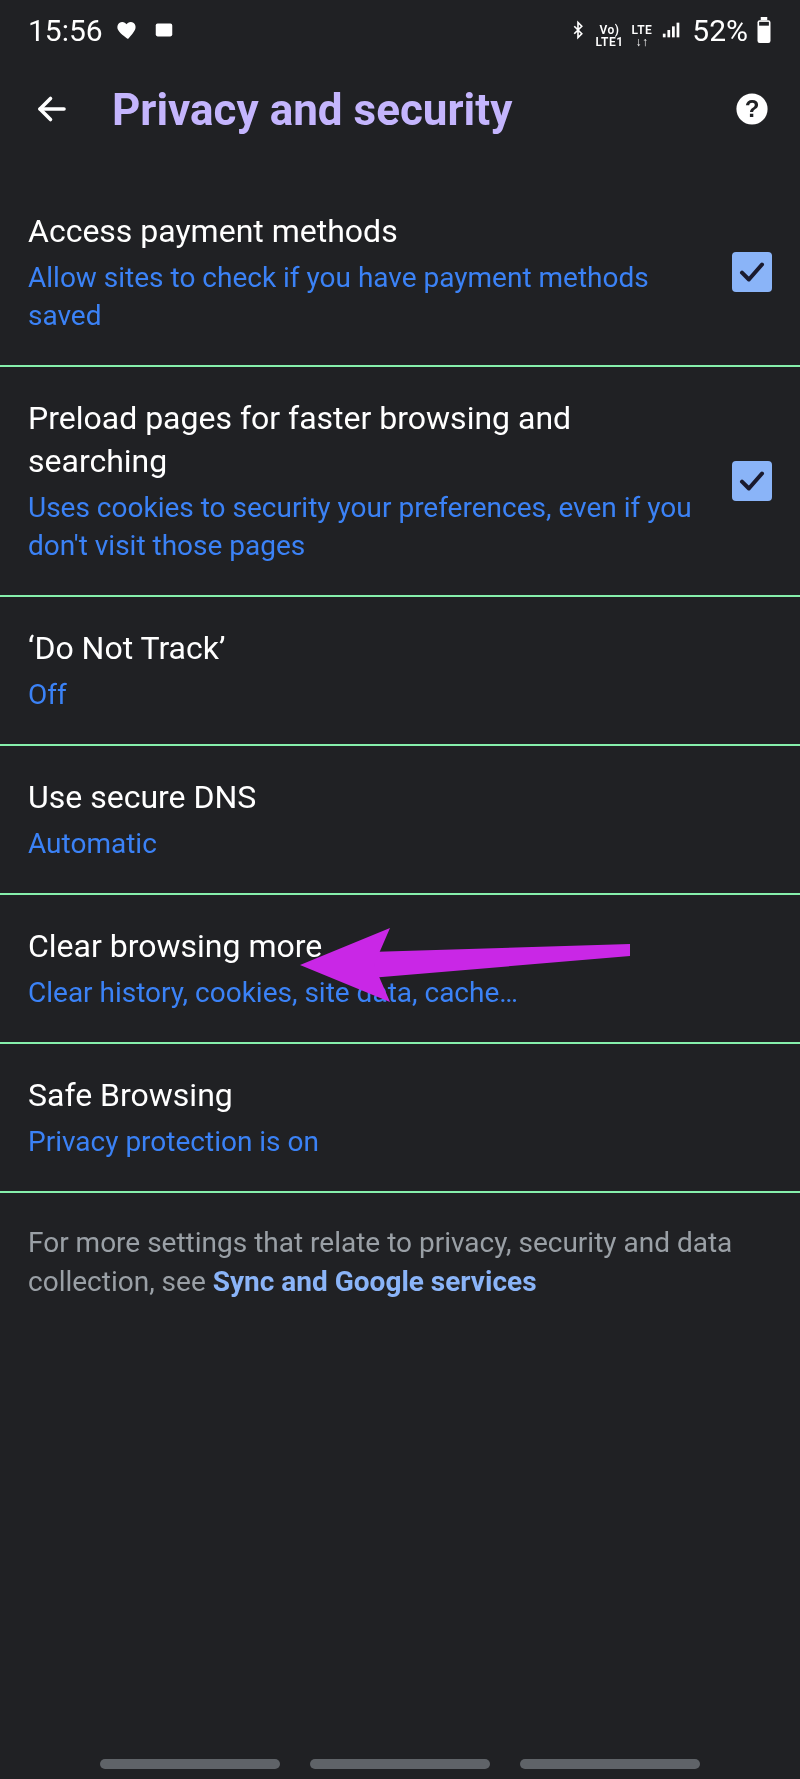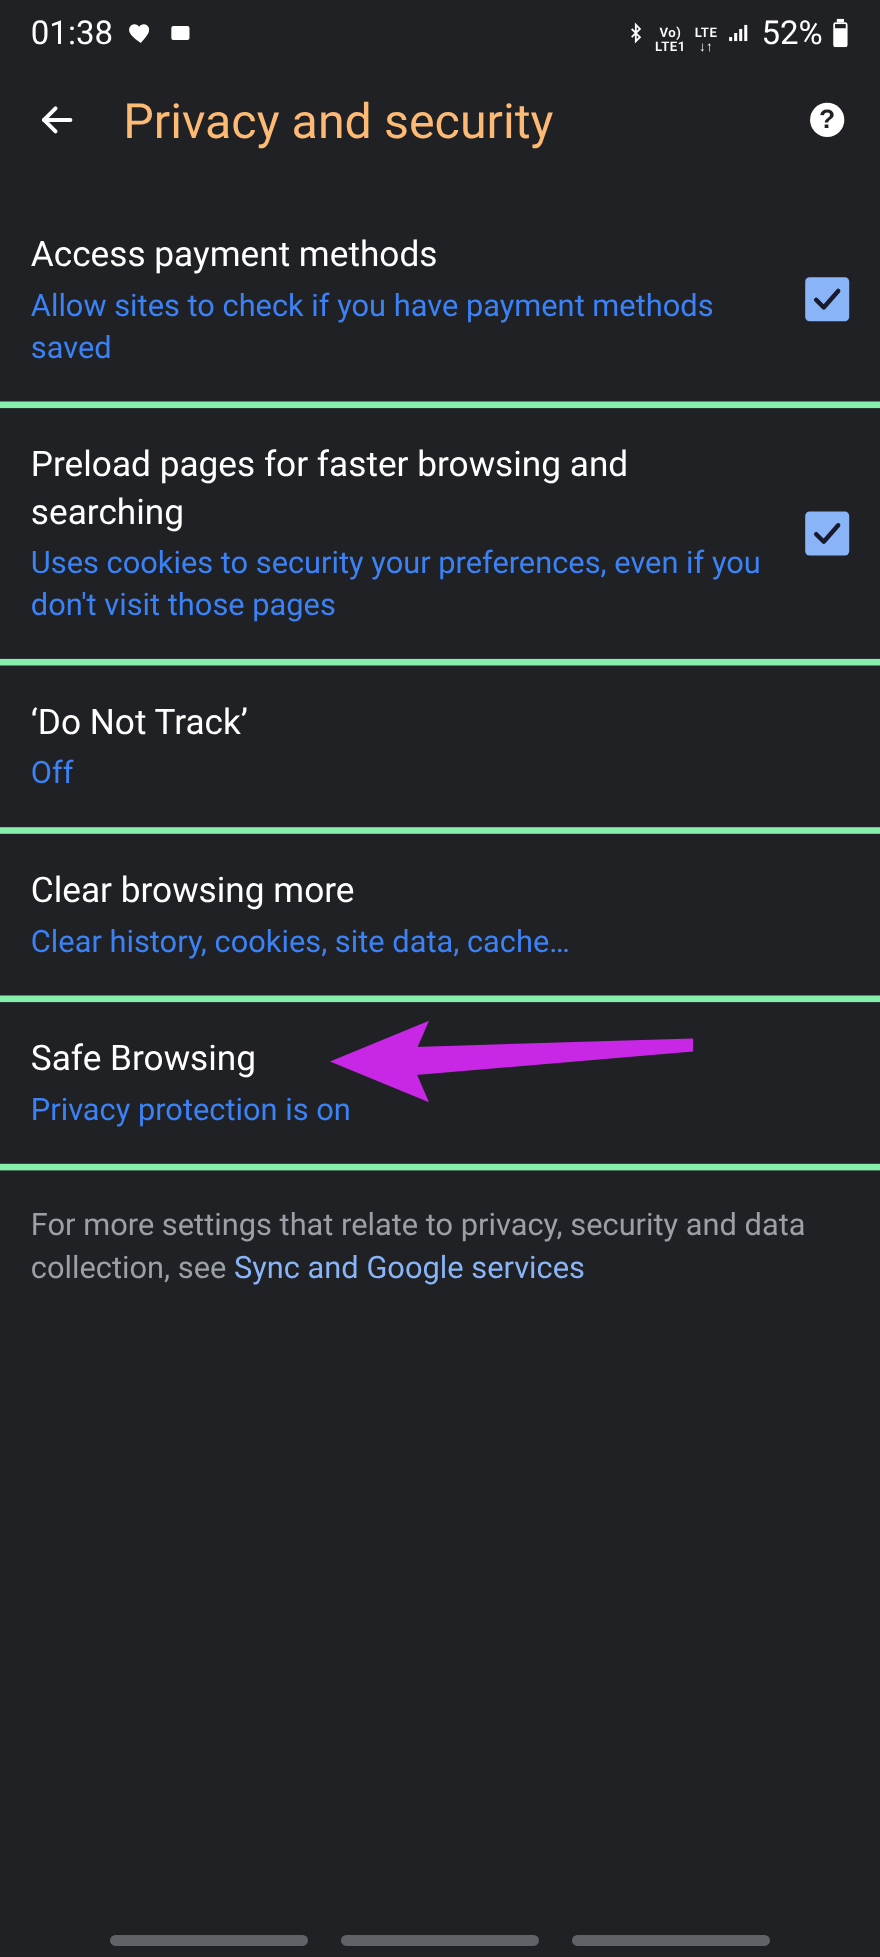--- a/index.html
+++ b/index.html
@@ -44,36 +44,36 @@
     gap: 36px;
   }
   .back-btn {
     width: 48px; height: 48px;
     display: flex; align-items: center; justify-content: center;
     background: none; border: none; cursor: pointer;
   }
   .app-title {
     flex: 1;
     font-size: 44px;
-    font-weight: 400;
-    color: #fdba74;
+    font-weight: 700;
+    color: #c4b5fd;
   }
   .help-btn {
     width: 40px; height: 40px;
     display: flex; align-items: center; justify-content: center;
     background: none; border: none; cursor: pointer;
   }
 
   
   .settings-list { }
   .setting-item {
     display: flex;
     align-items: center;
     padding: 30px 28px;
-    border-bottom: 6px solid #86efac;
+    border-bottom: 2px solid #86efac;
     cursor: pointer;
   }
   .setting-item.first { padding-top: 50px; }
   .setting-text { flex: 1; padding-right: 24px; }
   .setting-title {
     font-size: 32px;
     font-weight: 400;
     color: #ffffff;
     line-height: 1.35;
   }
@@ -92,21 +92,21 @@
   }
   .checkbox svg { display: block; }
 
   
   .footer-note {
     padding: 30px 28px;
     font-size: 28px;
     color: #9aa0a6;
     line-height: 1.4;
   }
-  .footer-link { color: #8ab4f8; }
+  .footer-link { color: #8ab4f8; font-weight: bold; }
 
   
   .annotation-arrow {
     position: absolute;
     left: 300px;
     top: 920px;
     width: 340px;
     height: 90px;
     pointer-events: none;
   }
@@ -124,21 +124,21 @@
     width: 180px; height: 10px;
     background: #5f6368;
     border-radius: 5px;
   }
 </style>
 </head>
 <body>
 
 <div class="status-bar">
   <div class="status-left">
-    <span>01:38</span>
+    <span>15:56</span>
     <span class="status-icon">
       <svg width="26" height="24" viewBox="0 0 24 24" fill="#ffffff">
           <path d="M12 21s-7.5-4.6-10-9.2C.3 8.1 2.4 4 6.2 4c2 0 3.5 1.1 4.3 2.3C11.3 5.1 12.8 4 14.8 4 18.6 4 20.7 8.1 19 11.8 16.5 16.4 12 21 12 21z"></path>
         </svg>
     </span>
     <span class="status-icon">
       <svg width="22" height="22" viewBox="0 0 24 24" fill="#ffffff">
           <rect x="3" y="5" width="18" height="14" rx="2"></rect>
         </svg>
     </span>
@@ -220,20 +220,26 @@
     </div>
   </div>
 
   <div class="setting-item">
     <div class="setting-text">
       <div class="setting-title">‘Do Not Track’</div>
       <div class="setting-sub">Off</div>
     </div>
   </div>
 
+  <div class="setting-item">
+    <div class="setting-text">
+      <div class="setting-title">Use secure DNS</div>
+      <div class="setting-sub">Automatic</div>
+    </div>
+  </div>
 
   <div class="setting-item">
     <div class="setting-text">
       <div class="setting-title">Clear browsing more</div>
       <div class="setting-sub">Clear history, cookies, site data, cache…</div>
     </div>
   </div>
 
   <div class="setting-item">
     <div class="setting-text">

